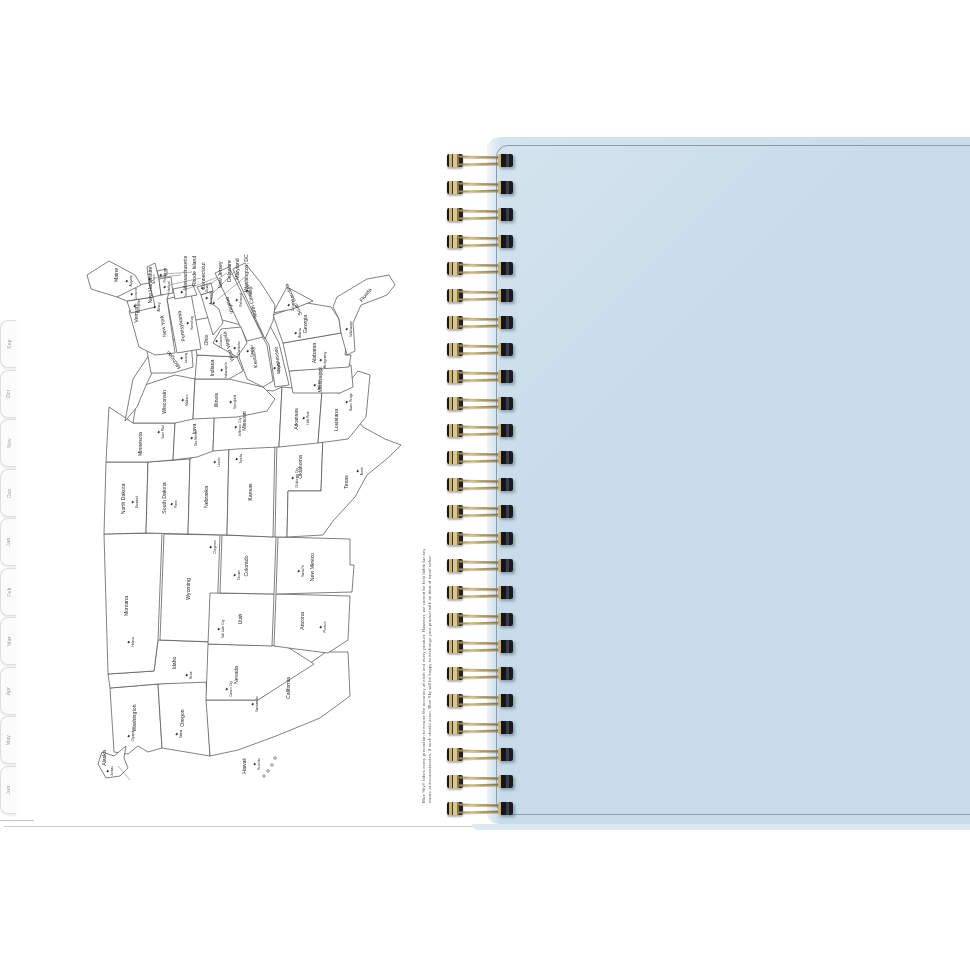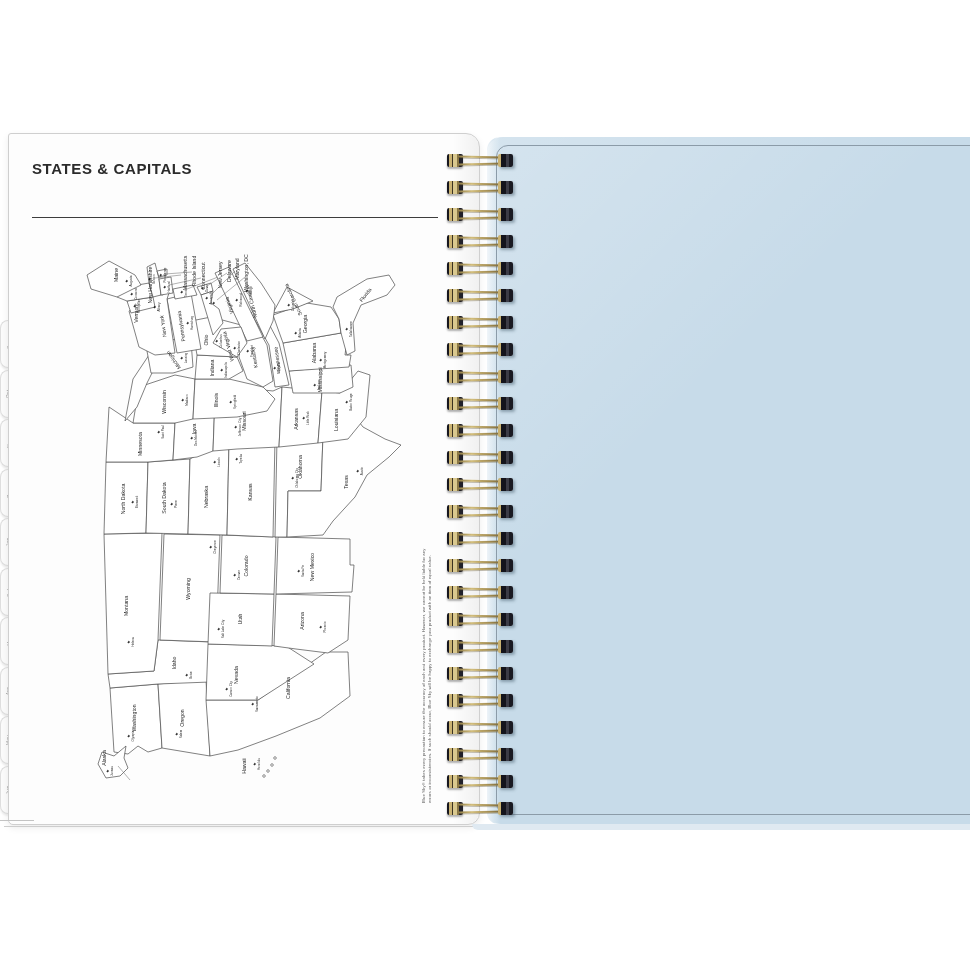--- a/index.html
+++ b/index.html
@@ -89,24 +89,20 @@
         <span>Apr</span>
       </div>
       <div class="tab" style="top: 716px;">
         <span>May</span>
       </div>
       <div class="tab" style="top: 765.5px;">
         <span>Jun</span>
       </div>
     </div>
 
-  <div class="page-left">
-    <div class="page-title">STATES &amp; CAPITALS</div>
-    <div class="title-rule"></div>
-  </div>
 
   <svg id="map-svg" width="332" height="546" viewBox="0 0 332 546">
     <g id="rotated-map" transform="translate(0,546) rotate(-90)">
         <path d="M40,38 L104,34 L108,82 L44,86 L40,72 L46,62 L38,52 Z" fill="#ffffff" stroke="#4a4a4a" stroke-width="0.7" stroke-linejoin="round"></path>
         <path d="M44,86 L108,82 L112,130 L36,134 Z" fill="#ffffff" stroke="#4a4a4a" stroke-width="0.7" stroke-linejoin="round"></path>
         <path d="M36,134 L92,130 L92,182 L140,250 L140,272 L96,274 L74,244 L56,200 L42,162 Z" fill="#ffffff" stroke="#4a4a4a" stroke-width="0.7" stroke-linejoin="round"></path>
         <path d="M104,34 L118,32 L121,78 L152,82 L150,136 L110,134 L108,82 Z" fill="#ffffff" stroke="#4a4a4a" stroke-width="0.7" stroke-linejoin="round"></path>
         <path d="M118,32 L258,28 L259,86 L152,82 L121,78 Z" fill="#ffffff" stroke="#4a4a4a" stroke-width="0.7" stroke-linejoin="round"></path>
         <path d="M152,84 L258,88 L257,144 L150,140 Z" fill="#ffffff" stroke="#4a4a4a" stroke-width="0.7" stroke-linejoin="round"></path>
         <path d="M92,130 L148,132 L146,210 L128,238 L92,182 Z" fill="#ffffff" stroke="#4a4a4a" stroke-width="0.7" stroke-linejoin="round"></path>

